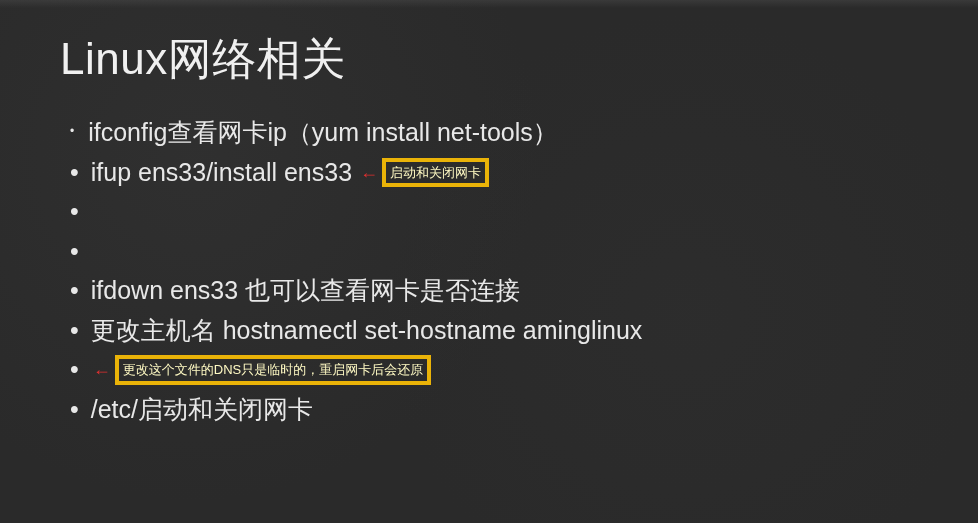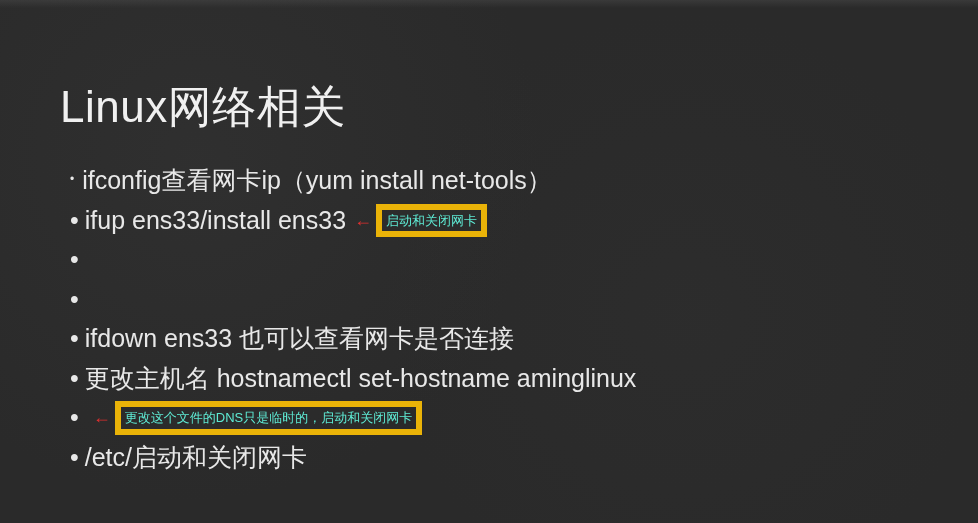--- a/index.html
+++ b/index.html
@@ -27,21 +27,20 @@
       right: 0;
       height: 8px;
       background: linear-gradient(to bottom, rgba(80,80,80,0.4), transparent);
     }
     .slide-title {
       font-size: 44px;
       font-weight: 300;
       margin-bottom: 25px;
       letter-spacing: 0.5px;
       color: #f0f0f0;
-      margin-top: 48px;
     }
     .bullet-list {
       list-style: none;
       padding-left: 10px;
     }
     .bullet-item {
       font-size: 25px;
       line-height: 1.5;
       margin-bottom: 2px;
       display: flex;
@@ -55,34 +54,35 @@
     }
     .bullet-marker.small {
       font-size: 12px;
       margin-right: 8px;
       vertical-align: middle;
       position: relative;
       top: -2px;
     }
     .bullet-text {
       display: inline;
+      margin-left: 6px;
     }
     .annotation-wrapper {
       display: inline-flex;
       align-items: center;
       margin-left: 8px;
     }
     .arrow {
       color: #e03030;
       font-size: 18px;
       margin-right: 4px;
     }
     .annotation-box {
-      border: 6px solid #eab308;
-      color: #5eead4;
+      border: 4px solid #eab308;
+      color: #fef9c3;
       font-size: 13px;
       padding: 1px 4px;
       background: rgba(0,0,0,0);
       white-space: nowrap;
       font-family: "SimSun", "Microsoft YaHei", sans-serif;
     }
   </style>
 </head>
 <body>
 
@@ -114,20 +114,20 @@
       <span class="bullet-text">ifdown ens33 也可以查看网卡是否连接</span>
     </li>
     <li class="bullet-item">
       <span class="bullet-marker">•</span>
       <span class="bullet-text">更改主机名 hostnamectl set-hostname aminglinux</span>
     </li>
     <li class="bullet-item">
       <span class="bullet-marker">•</span>
       <span class="annotation-wrapper">
         <span class="arrow">←</span>
-        <span class="annotation-box">更改这个文件的DNS只是临时的，启动和关闭网卡</span>
+        <span class="annotation-box">更改这个文件的DNS只是临时的，重启网卡后会还原</span>
       </span>
     </li>
     <li class="bullet-item">
       <span class="bullet-marker">•</span>
       <span class="bullet-text">/etc/启动和关闭网卡</span>
     </li>
   </ul>
 
 </body></html>

